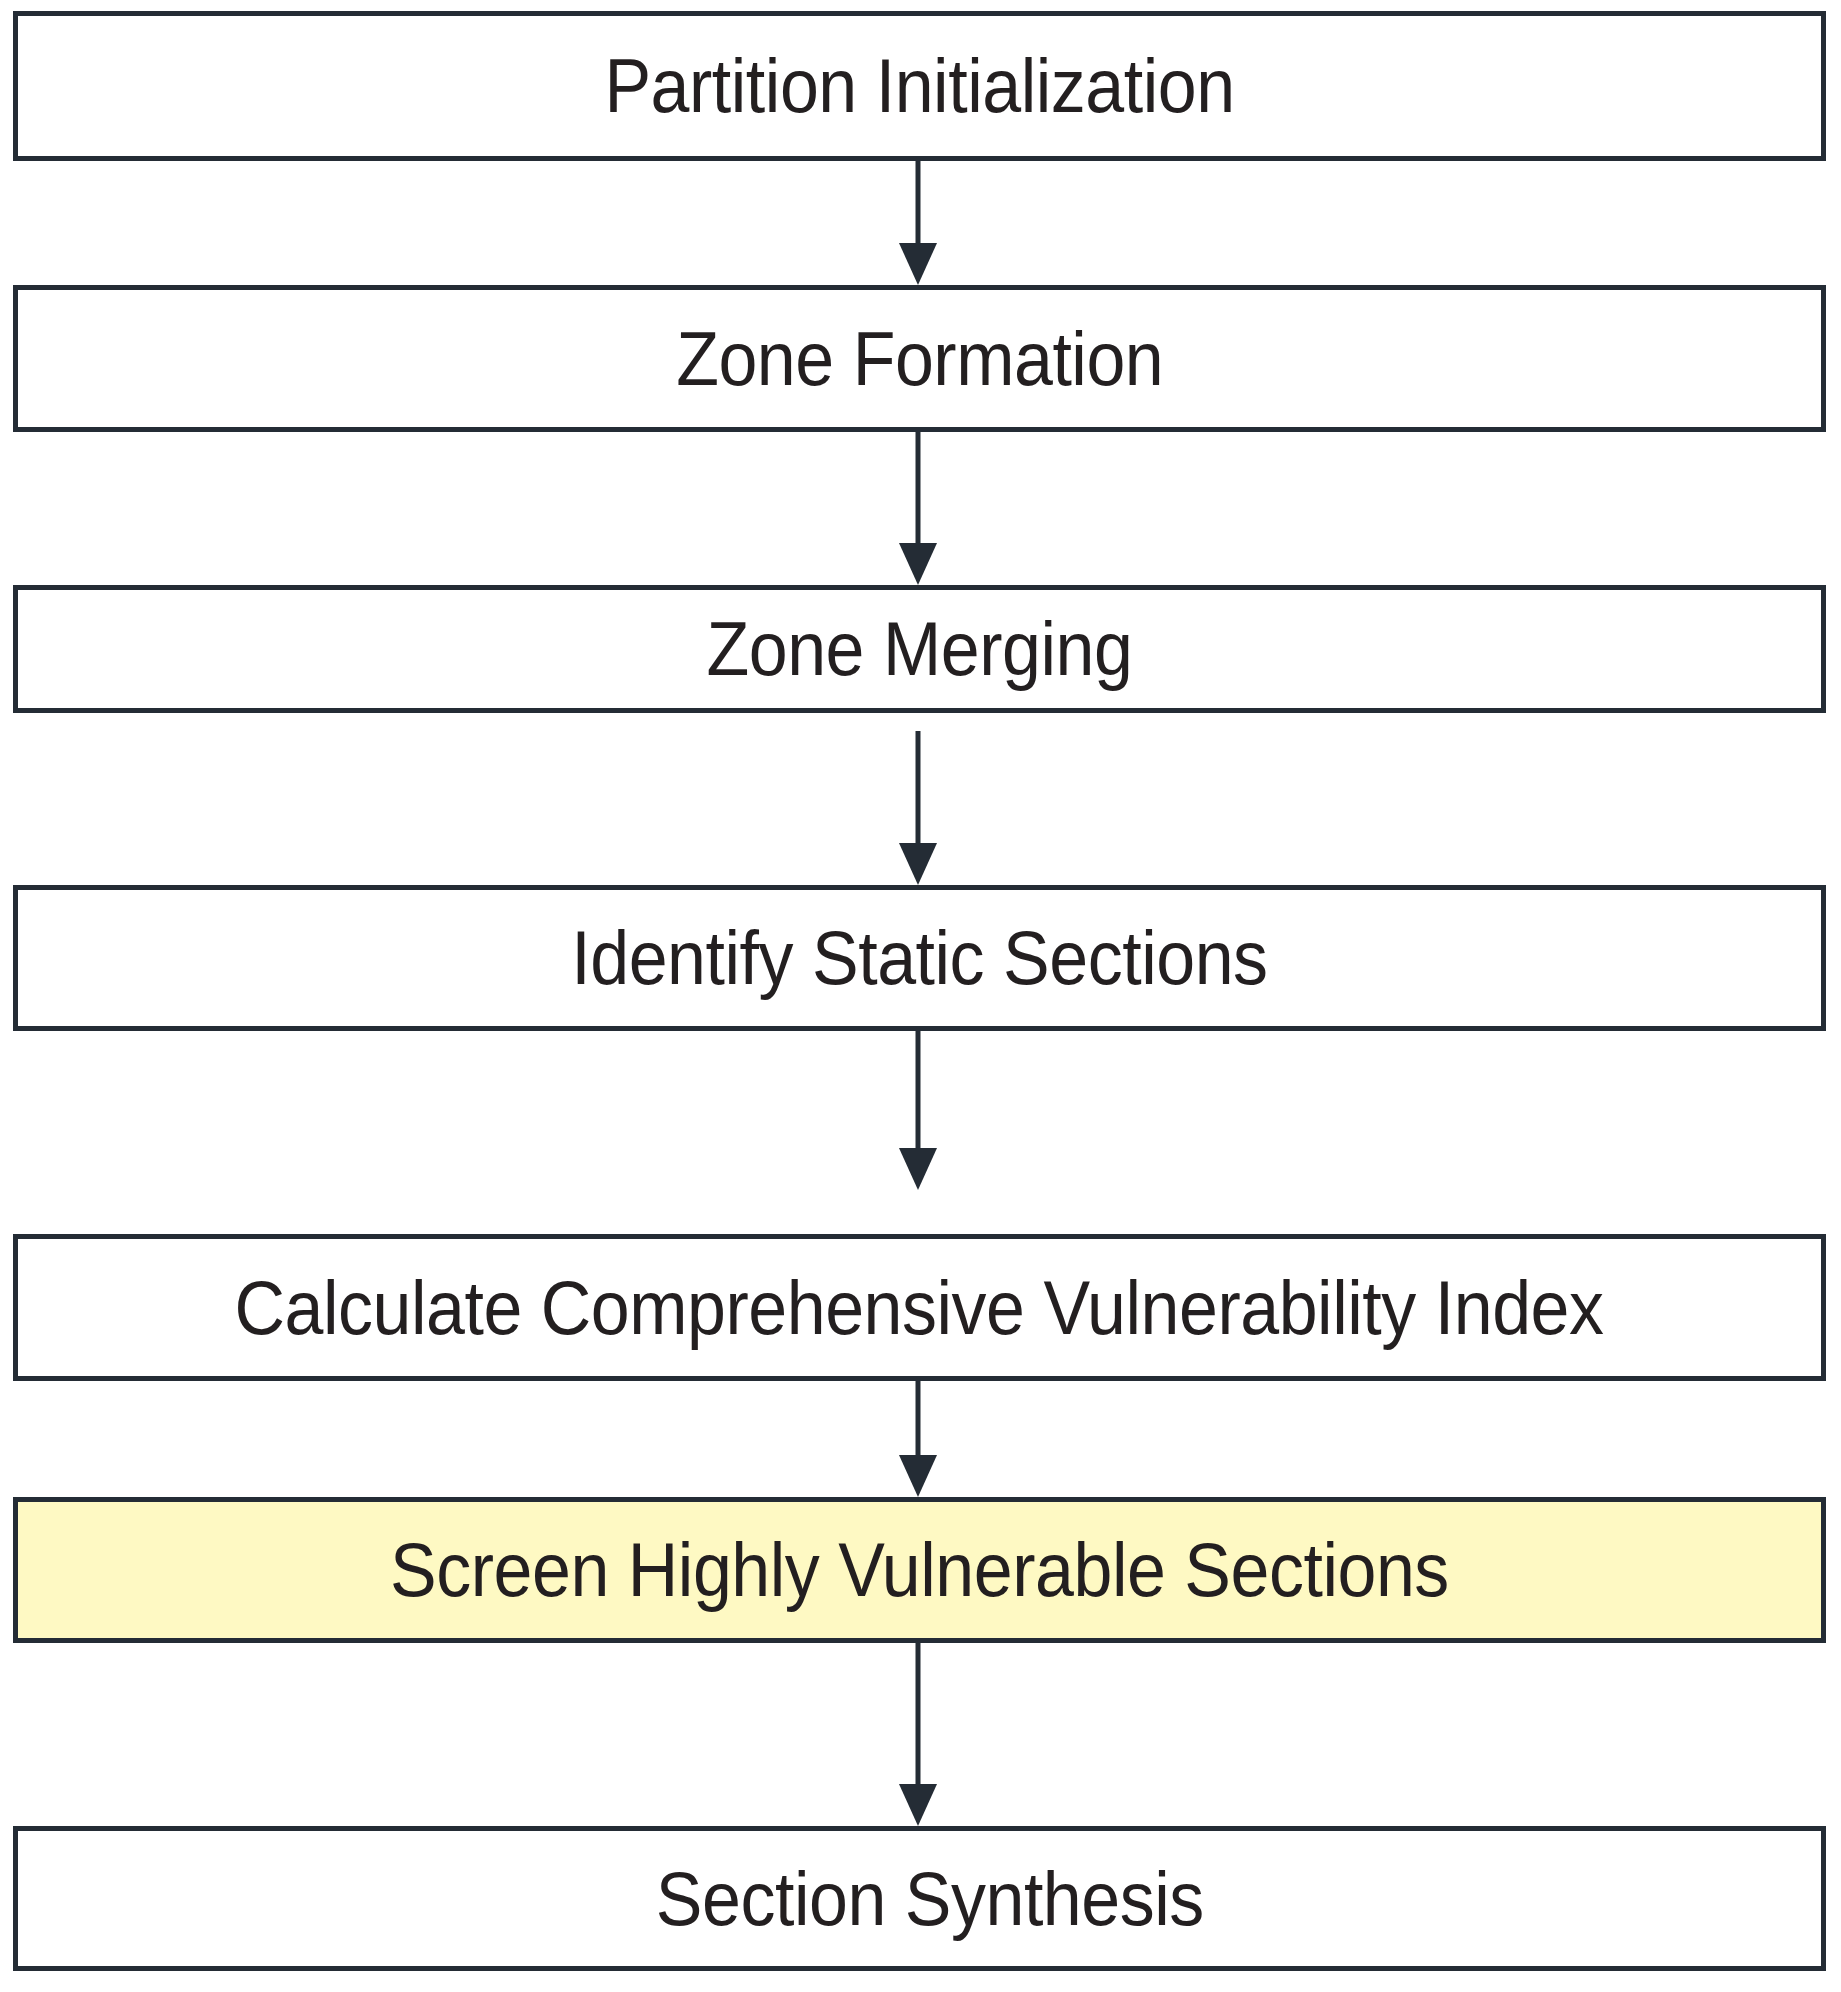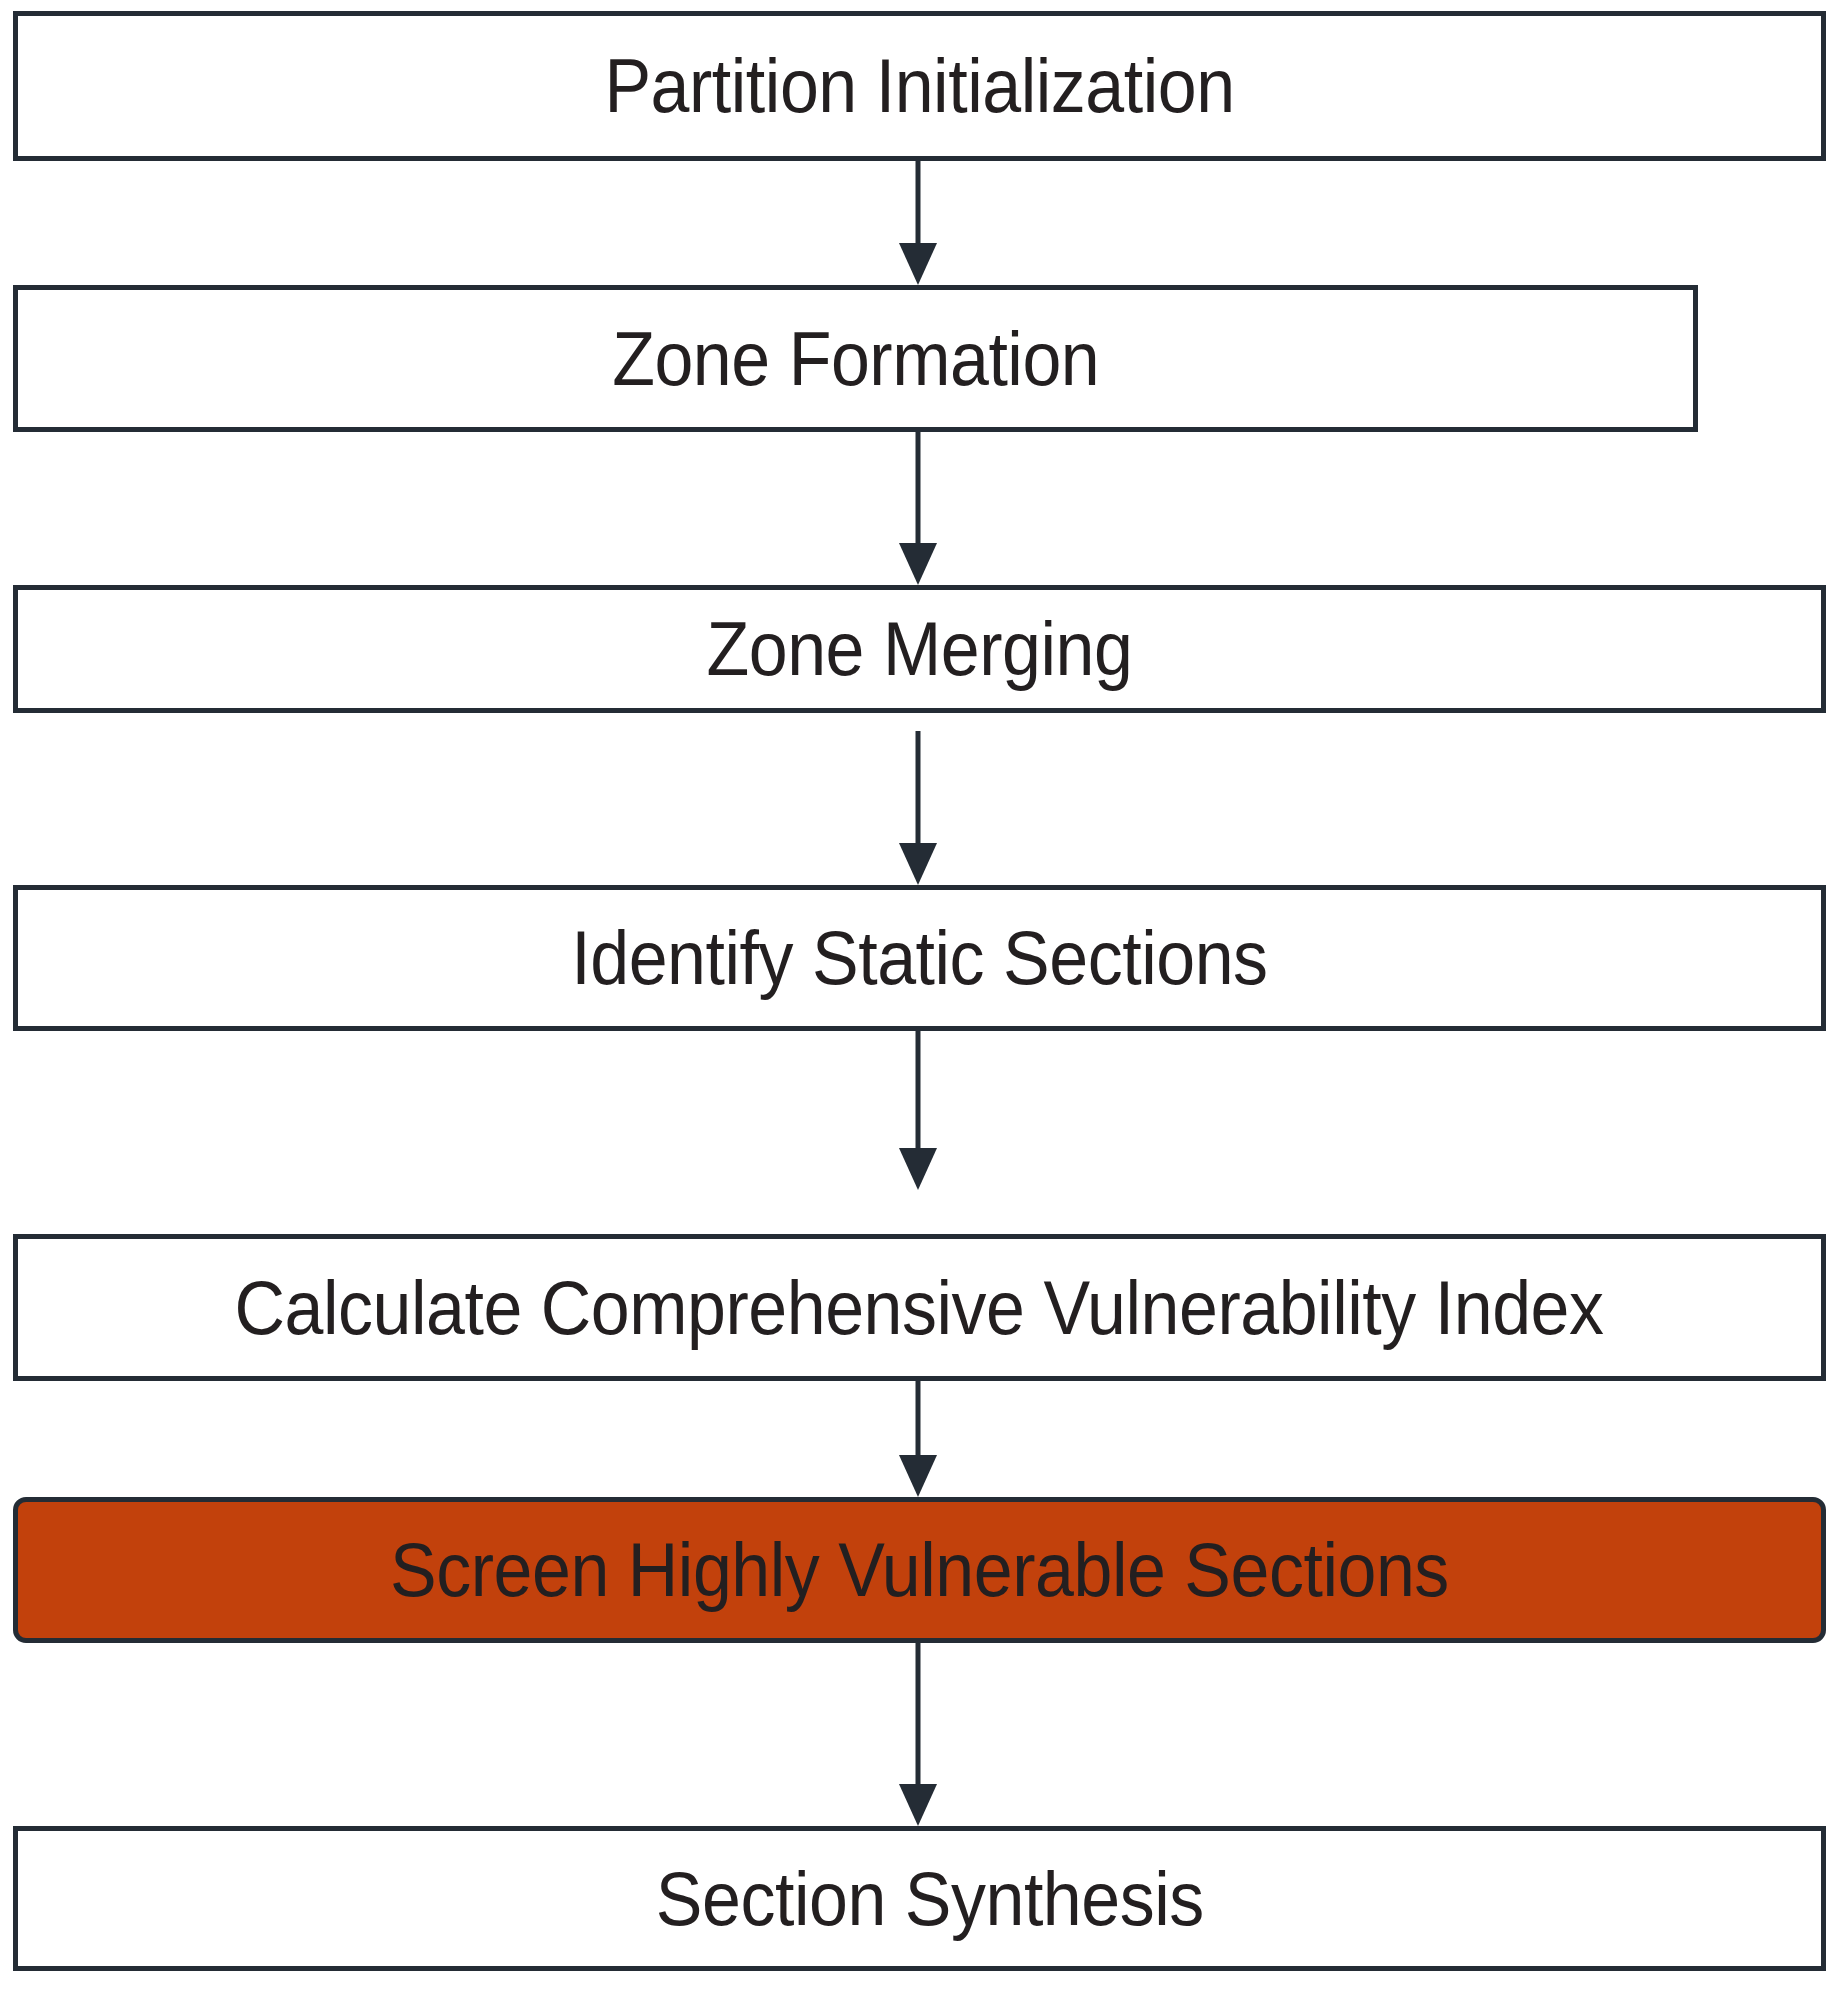--- a/index.html
+++ b/index.html
@@ -80,31 +80,31 @@
     </div>
     <div class="edge" style="left: 899px; top: 1643px; width: 38px; height: 183px;">
       <svg width="38" height="183" viewBox="0 0 38 183">
         <line x1="19" y1="0" x2="19" y2="147" stroke="#242c35" stroke-width="5"></line>
         <polygon points="0,141 38,141 19,183" fill="#242c35"></polygon>
       </svg>
     </div>
     <div class="node" style="left: 13px; top: 11px; width: 1813px; height: 150px; border-color: rgb(36, 44, 53); background: rgb(255, 255, 255);">
       <div class="node-label" style="color: rgb(35, 31, 32);">Partition Initialization</div>
     </div>
-    <div class="node" style="left: 13px; top: 285px; width: 1685px; height: 147px; border-color: rgb(36, 44, 53); background: rgb(255, 255, 255);">
+    <div class="node" style="left: 13px; top: 285px; width: 1813px; height: 147px; border-color: rgb(36, 44, 53); background: rgb(255, 255, 255);">
       <div class="node-label" style="color: rgb(35, 31, 32);">Zone Formation</div>
     </div>
     <div class="node" style="left: 13px; top: 585px; width: 1813px; height: 128px; border-color: rgb(36, 44, 53); background: rgb(255, 255, 255);">
       <div class="node-label" style="color: rgb(35, 31, 32);">Zone Merging</div>
     </div>
     <div class="node" style="left: 13px; top: 885px; width: 1813px; height: 146px; border-color: rgb(36, 44, 53); background: rgb(255, 255, 255);">
       <div class="node-label" style="color: rgb(35, 31, 32);">Identify Static Sections</div>
     </div>
     <div class="node" style="left: 13px; top: 1190px; width: 1813px; height: 147px; border-color: rgb(36, 44, 53); background: rgb(255, 255, 255); margin-top: 44px;">
       <div class="node-label" style="color: rgb(35, 31, 32);">Calculate Comprehensive Vulnerability Index</div>
     </div>
-    <div class="node" style="left: 13px; top: 1497px; width: 1813px; height: 146px; border-color: rgb(36, 44, 53); background: #c2410c; border-radius: 13px;">
+    <div class="node" style="left: 13px; top: 1497px; width: 1813px; height: 146px; border-color: rgb(36, 44, 53); background: #fef9c3;">
       <div class="node-label" style="color: rgb(35, 31, 32);">Screen Highly Vulnerable Sections</div>
     </div>
     <div class="node" style="left: 13px; top: 1826px; width: 1813px; height: 145px; border-color: rgb(36, 44, 53); background: rgb(255, 255, 255); padding-left: 20px;">
       <div class="node-label" style="color: rgb(35, 31, 32);">Section Synthesis</div>
     </div>
   </div>
 
 </body></html>

